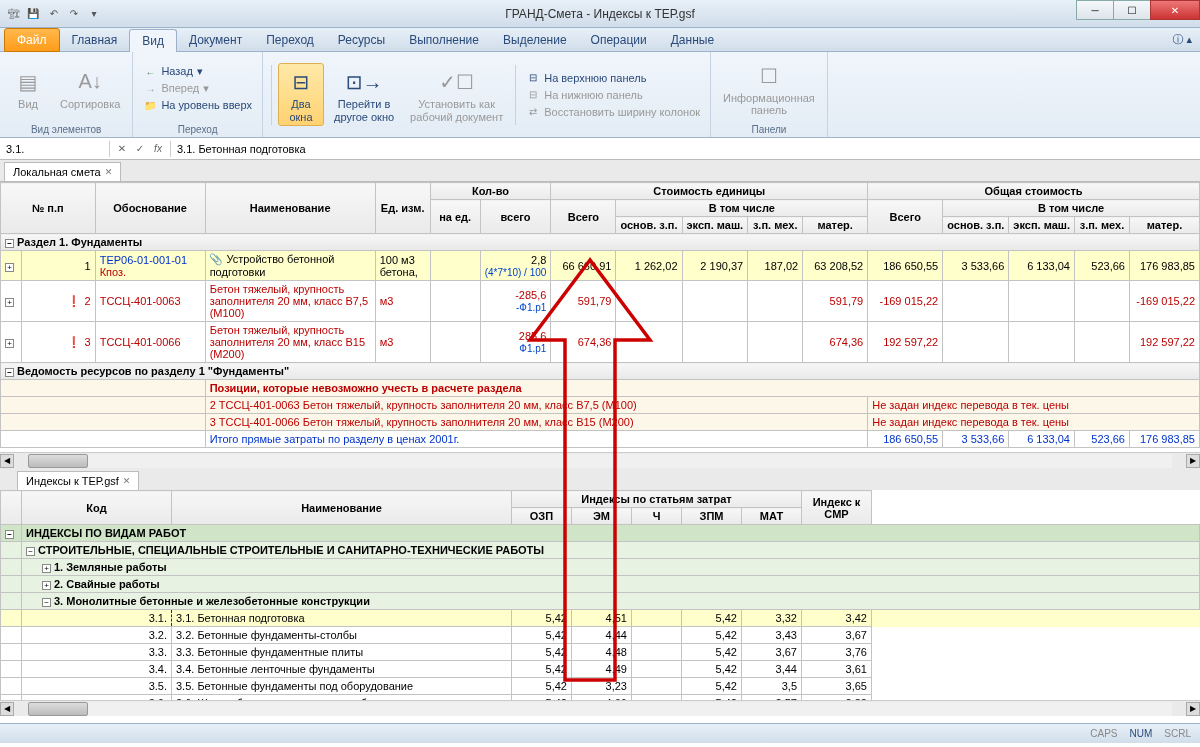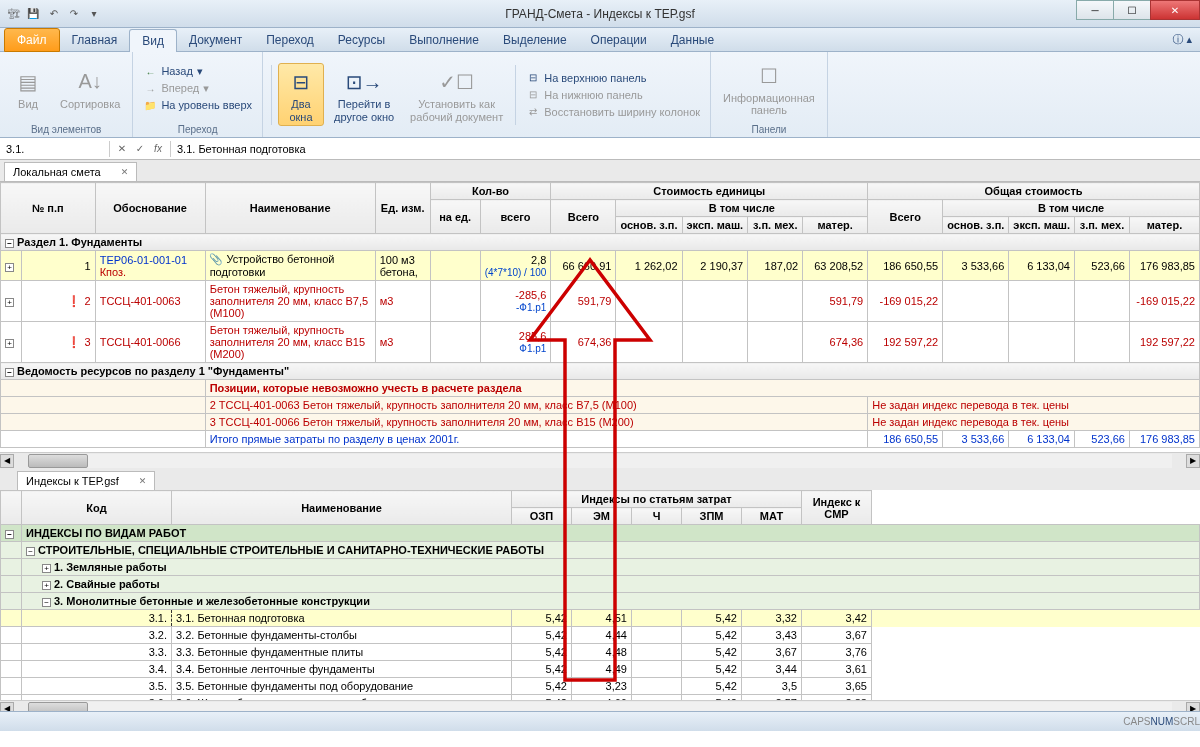--- a/index.html
+++ b/index.html
@@ -28,42 +28,42 @@
 .rsmall { display: flex; align-items: center; gap: 4px; padding: 1px 4px; font-size: 11px; color: #2a4a7a; cursor: pointer; }
 .rsmall.disabled { color: #999; }
 .rsmall-icon { width: 14px; height: 14px; font-size: 10px; display: inline-flex; align-items: center; justify-content: center; }
 .vstack { display: flex; flex-direction: column; gap: 1px; }
 .formula-bar { height: 22px; border-bottom: 1px solid #bbb; display: flex; align-items: center; background: #fff; }
 .fb-cell { width: 110px; padding: 2px 6px; border-right: 1px solid #ccc; font-size: 11px; }
 .fb-btns { display: flex; gap: 2px; padding: 0 4px; border-right: 1px solid #ccc; }
 .fb-btn { width: 16px; height: 16px; font-size: 10px; color: #666; display: flex; align-items: center; justify-content: center; }
 .fb-input { flex: 1; padding: 2px 6px; font-size: 11px; }
 .doc-tabs { height: 22px; background: #eaeaea; border-bottom: 1px solid #bbb; display: flex; align-items: flex-end; padding-left: 4px; }
-.doc-tab { padding: 3px 8px; background: #fff; border: 1px solid #bbb; border-bottom: none; font-size: 11px; display: flex; align-items: center; gap: 20px; margin-right: 10px; }
+.doc-tab { padding: 3px 8px; background: #fff; border: 1px solid #bbb; border-bottom: none; font-size: 11px; display: flex; align-items: center; gap: 4px; margin-right: 10px; }
 .doc-tab-close { font-size: 9px; color: #777; cursor: pointer; }
 .grid { border-collapse: collapse; width: 100%; font-size: 11px; }
 .grid th, .grid td { border: 1px solid #c3c3c3; padding: 2px 4px; background: #fff; white-space: nowrap; }
 .grid th { background: linear-gradient(#f7f7f7, #eaeaea); font-weight: bold; text-align: center; }
 .grid .section-hdr td { background: linear-gradient(#f7f7f7, #e8e8e8); font-weight: bold; }
 .grid .highlighted td { background: #ffffcc; }
 .grid .highlighted td.num { text-align: right; }
 .grid .num { text-align: right; }
 .grid .center { text-align: left; }
 .grid .link { color: #0033cc; }
 .grid .red-text { color: #b00; }
 .grid .sub { color: #0044cc; font-size: 10px; }
 .grid .info-row td { background: #fdf7ea; color: #b00; }
 .grid .total-row td { color: #0033cc; }
 .expand { display: inline-block; width: 9px; height: 9px; border: 1px solid #888; text-align: center; line-height: 7px; font-size: 8px; margin-right: 3px; background: #fff; cursor: pointer; }
 .bottom-tabs { height: 22px; background: #eaeaea; display: flex; align-items: flex-end; padding-left: 17px; }
 .bottom-grid .tree-hdr td { background: #d0e5c8; font-weight: bold; }
 .bottom-grid .tree-sub td { background: #e8f2e2; }
 .bottom-grid .sel td { background: #ffffcc; }
 .bottom-grid .sel td:nth-child(2), .bottom-grid .sel td:nth-child(3) { border: 1px dashed #333; }
-.status { position: absolute; bottom: 16px; left: 0; right: 0; height: 20px; background: linear-gradient(#e8f0f8, #d0ddea); border-top: 1px solid #9db2c9; display: flex; justify-content: flex-end; align-items: center; padding: 0 0; font-size: 10px; color: #888; }
+.status { position: absolute; bottom: 4px; left: 0; right: 0; height: 20px; background: linear-gradient(#e8f0f8, #d0ddea); border-top: 1px solid #9db2c9; display: flex; justify-content: flex-end; align-items: center; padding: 0 9px; gap: 12px; font-size: 10px; color: #888; }
 .hscroll { height: 16px; background: #eaeaea; border-top: 1px solid #ccc; display: flex; align-items: center; }
 .hscroll-track { flex: 1; height: 14px; background: #f0f0f0; position: relative; margin: 0 14px; }
 .hscroll-thumb { position: absolute; left: 0; width: 60px; height: 14px; background: linear-gradient(#ddd, #bbb); border: 1px solid #999; border-radius: 2px; }
 .hscroll-btn { width: 14px; height: 14px; background: #ddd; border: 1px solid #aaa; font-size: 8px; display: flex; align-items: center; justify-content: center; }
 .arrow-overlay { position: absolute; pointer-events: none; z-index: 100; }
 .content-area { height: 270px; overflow: hidden; }
 .bottom-area { height: 210px; overflow: hidden; }
 </style>
 </head>
 <body>

